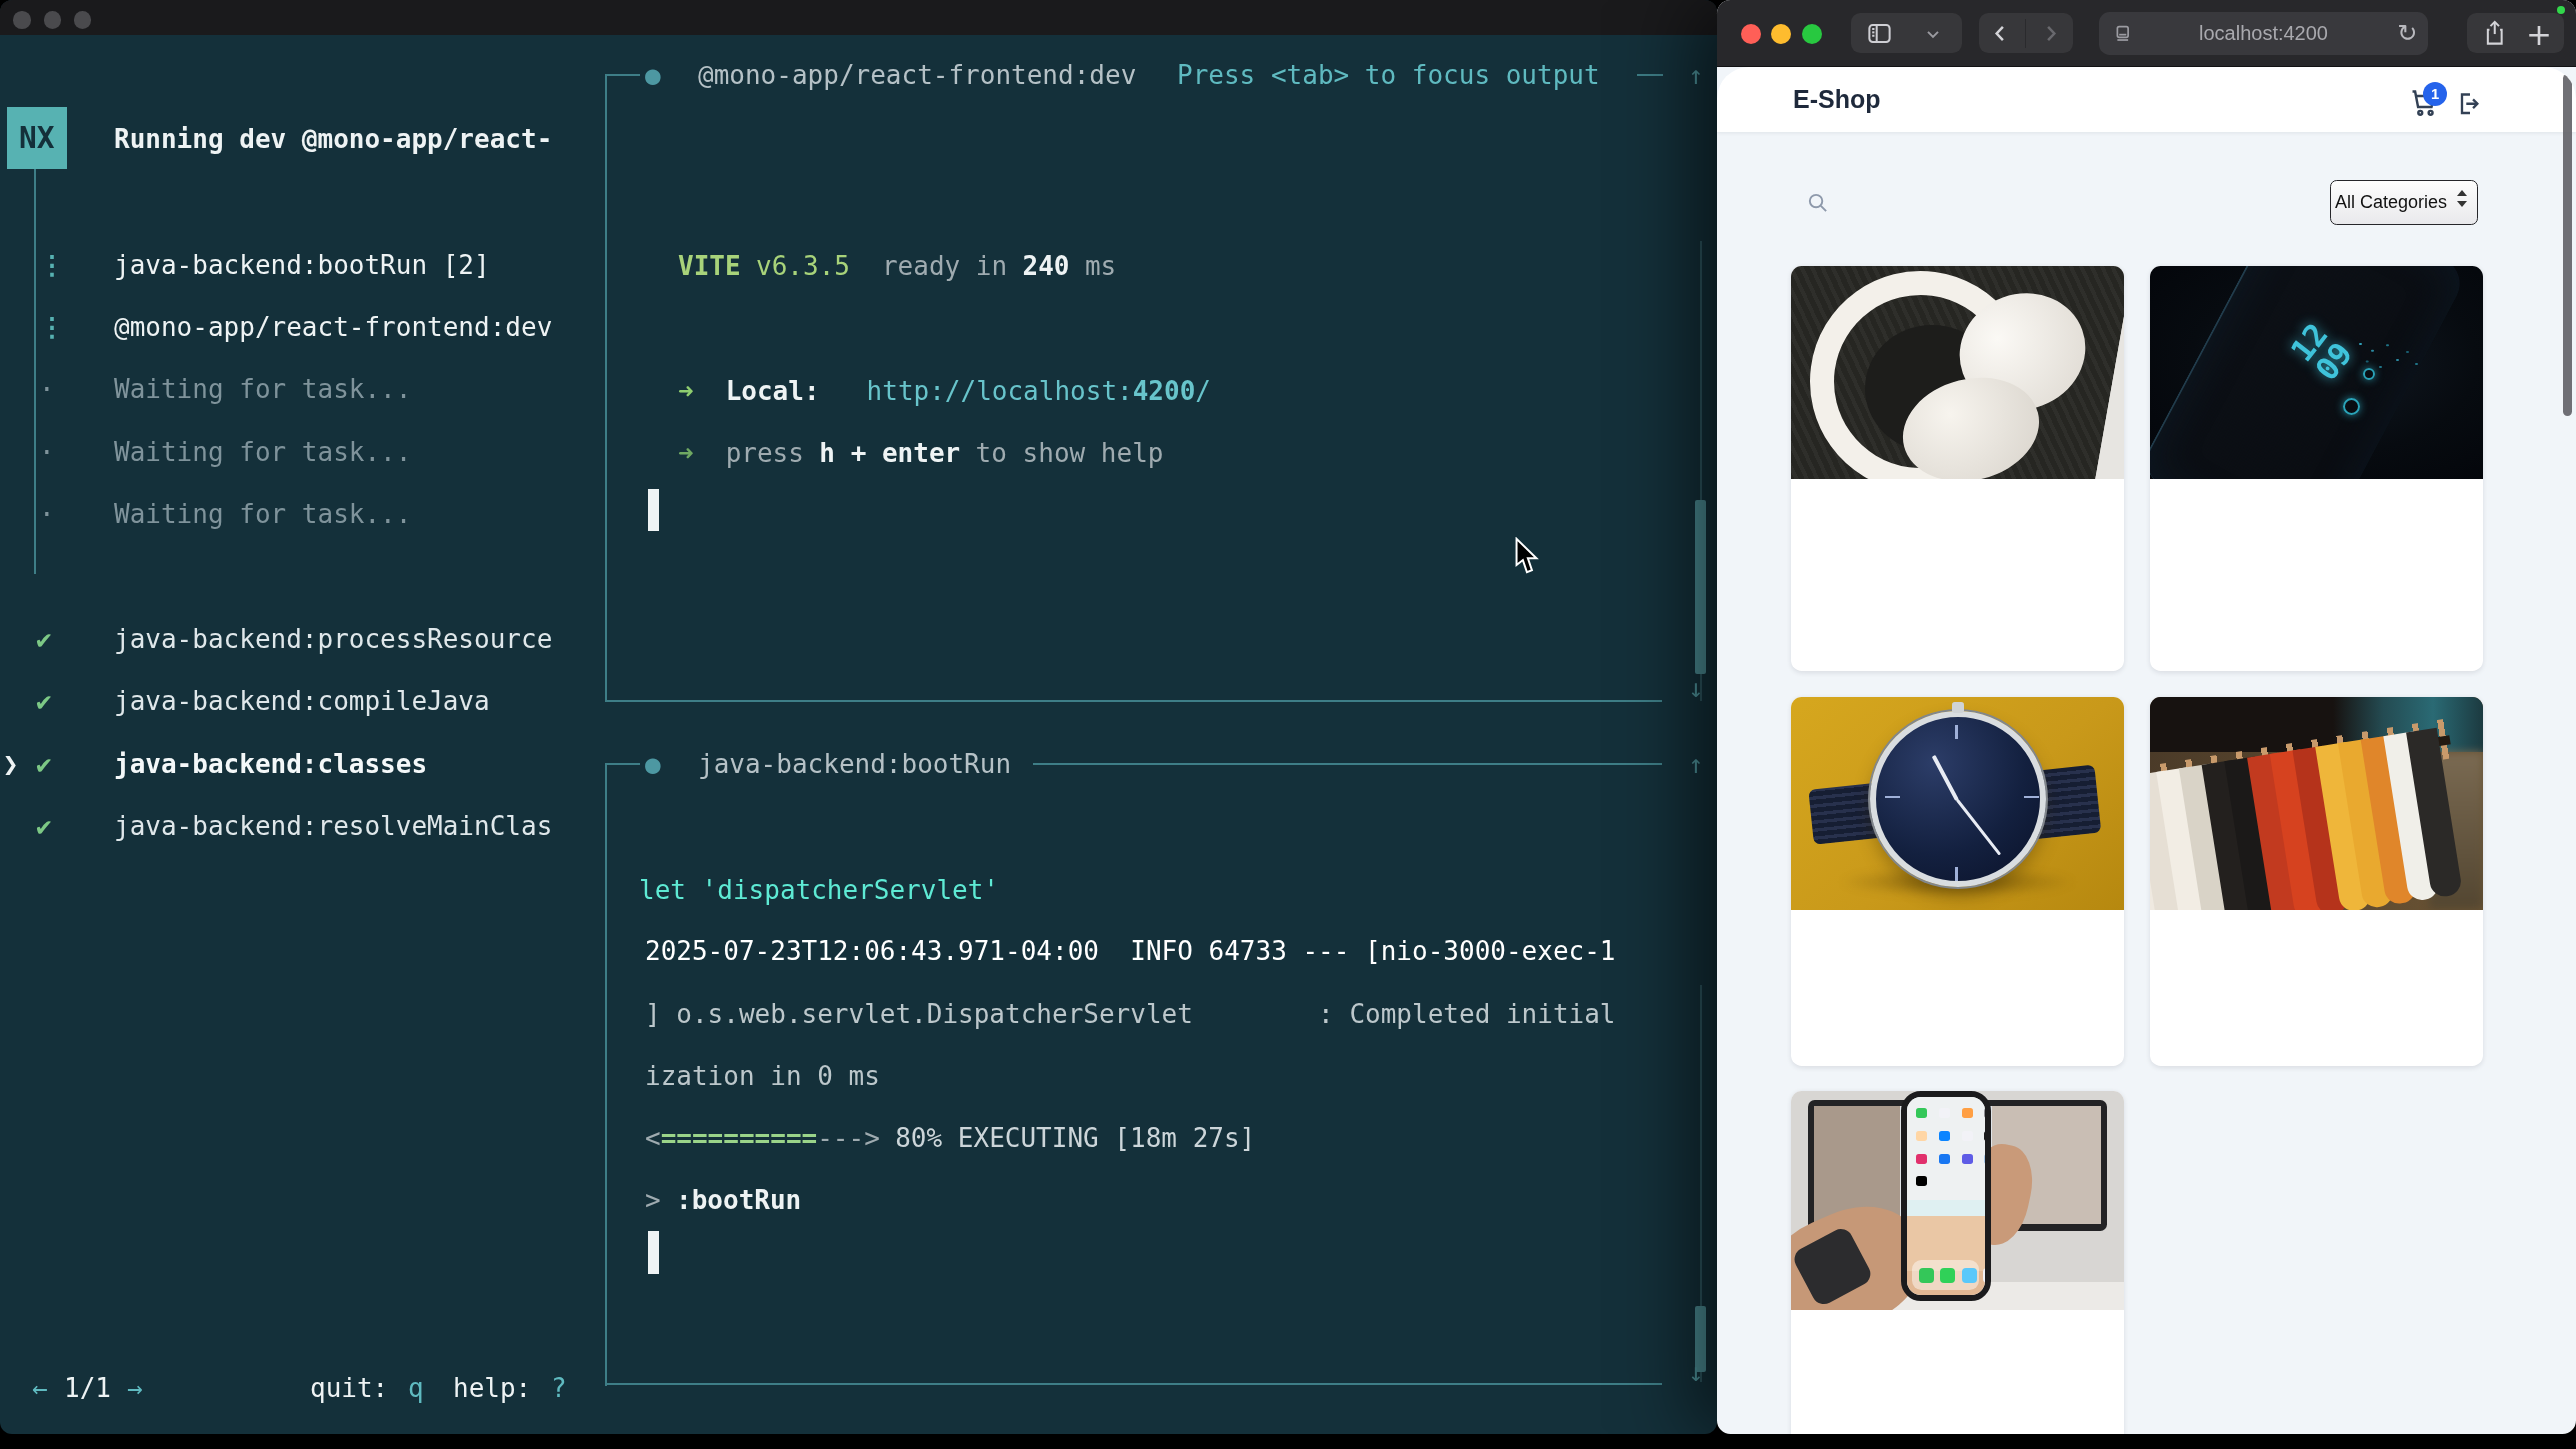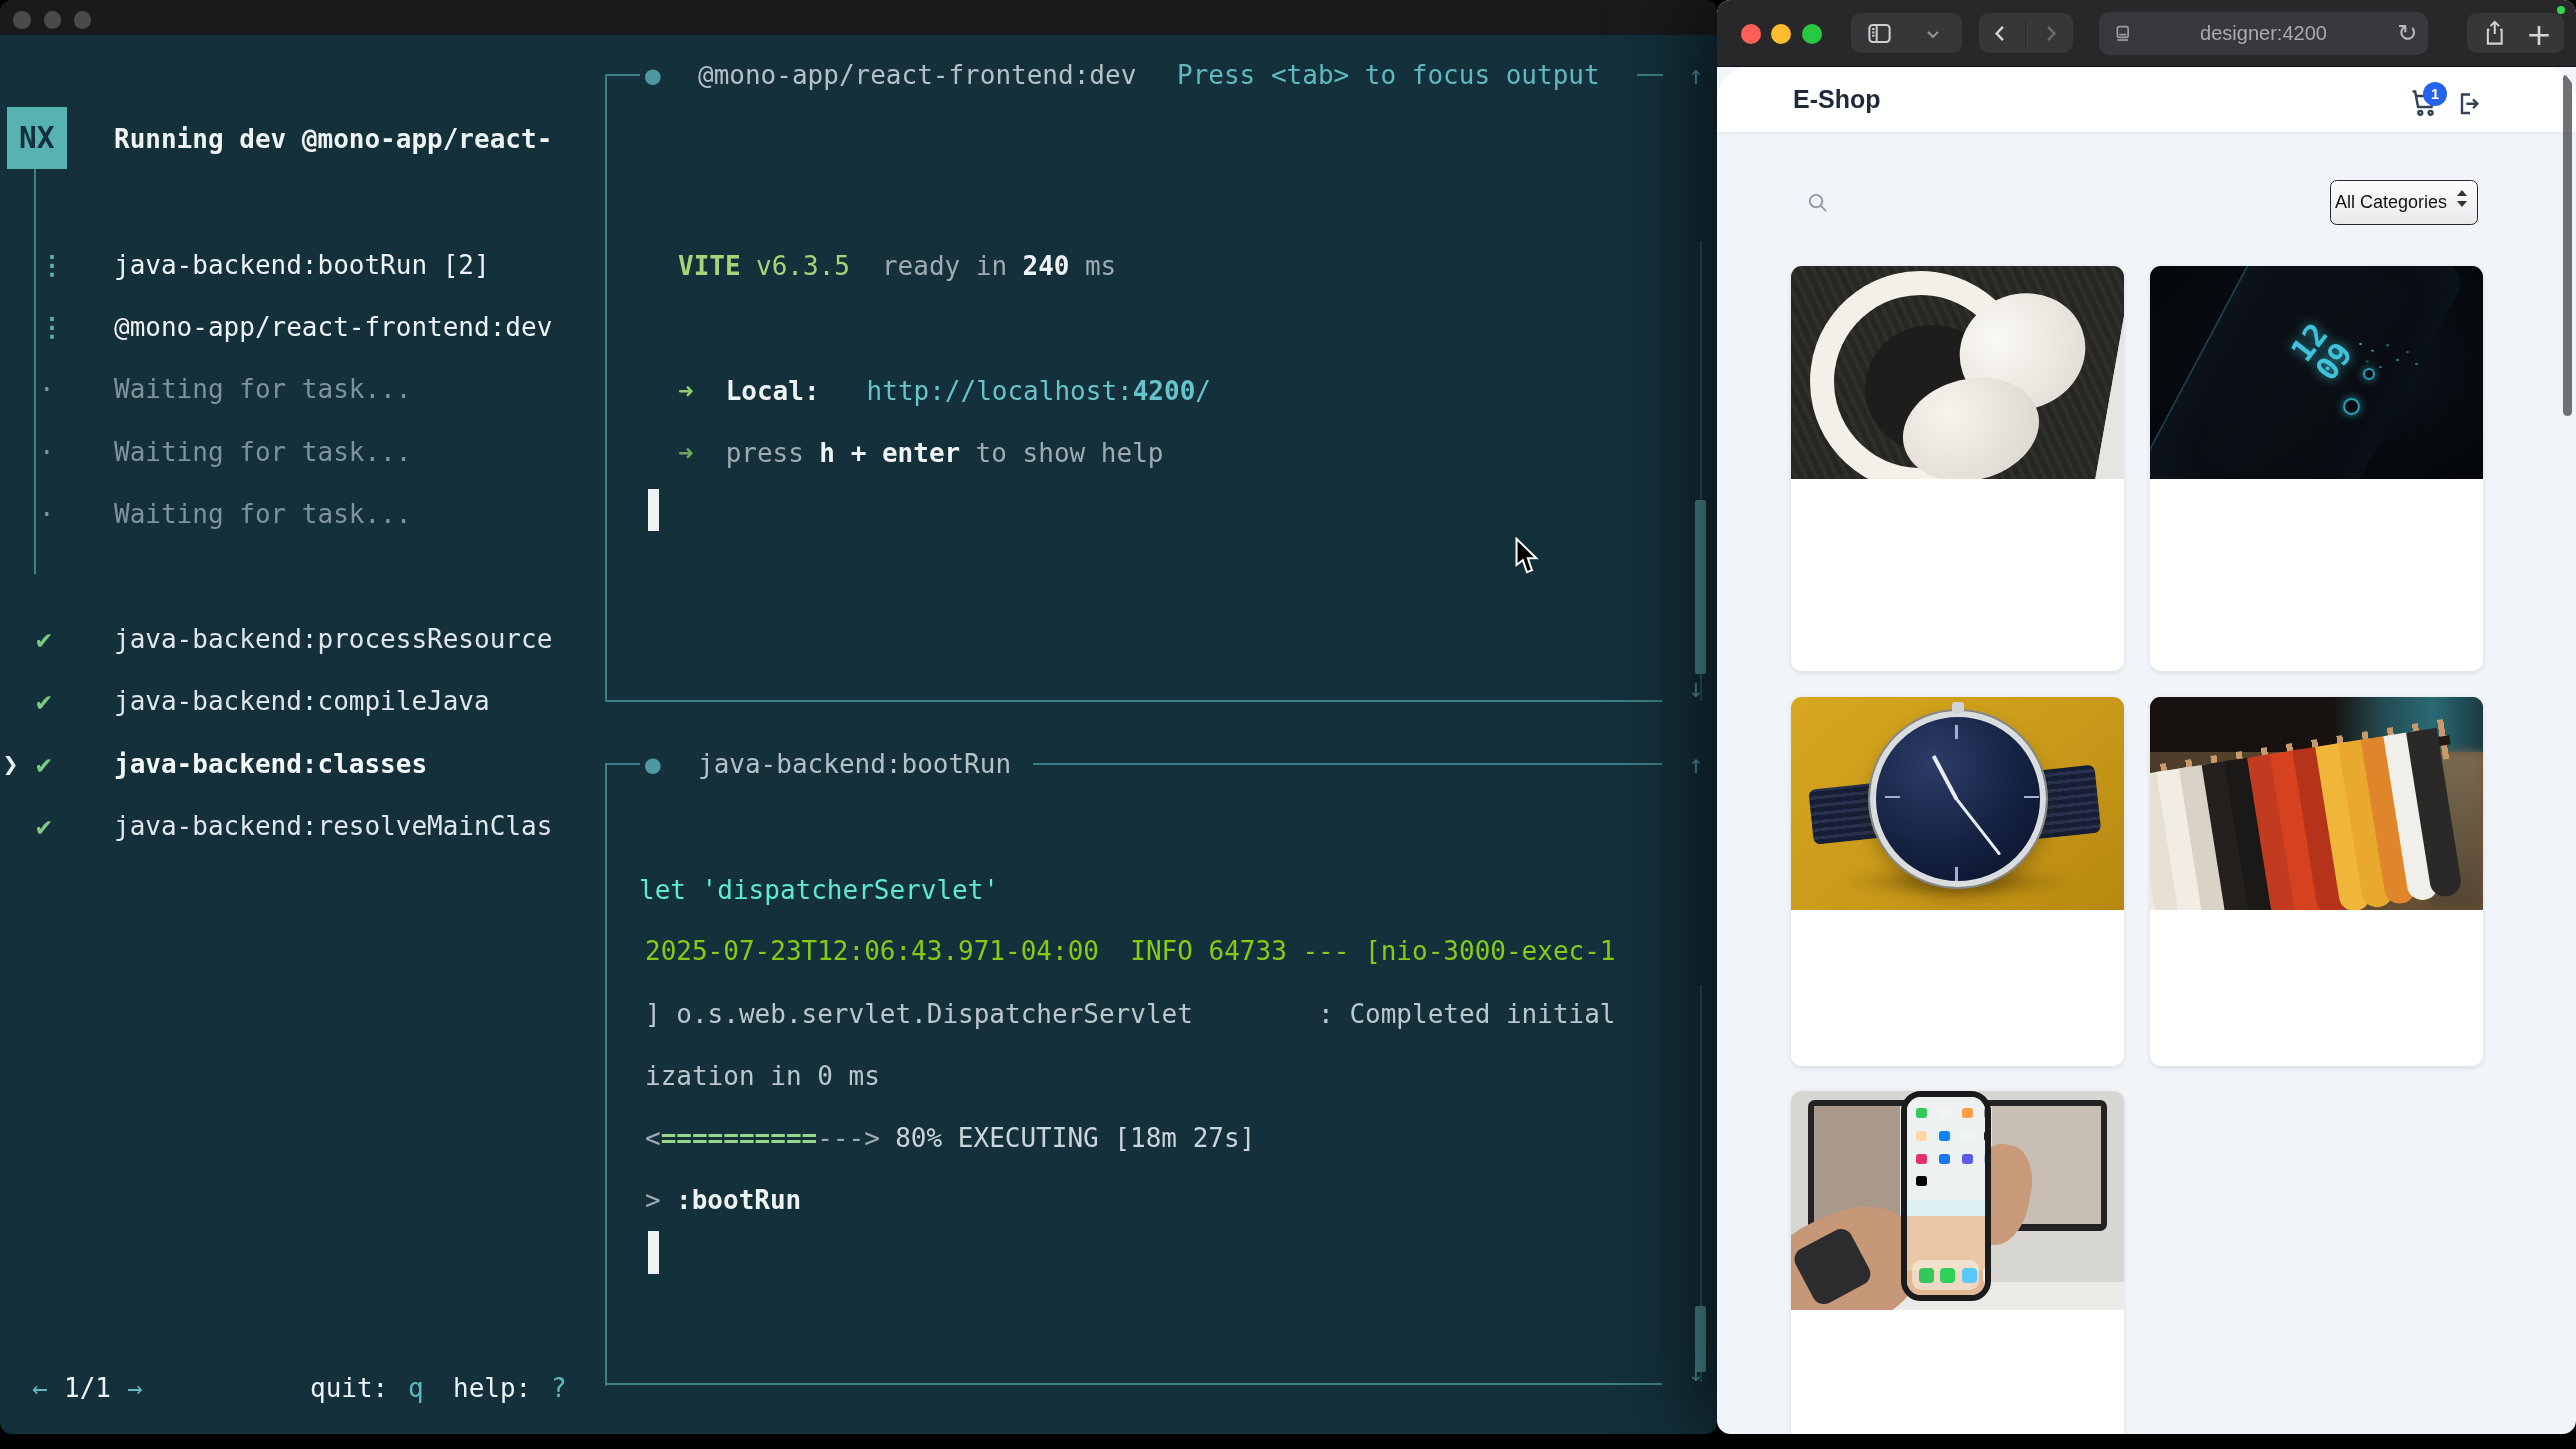--- a/index.html
+++ b/index.html
@@ -224,21 +224,21 @@
   <div class="cursor" style="left:648px;top:489px"></div>
 
   <div class="hline" style="left:605px;top:763px;width:35px;height:2px"></div>
   <div class="vline" style="left:605px;top:763px;width:2px;height:623px"></div>
   <div class="hline" style="left:605px;top:1383px;width:1057px;height:2px"></div>
   <div class="tline" style="left:645px;top:747px;color:#4d98a2">●</div>
   <div class="tline" style="left:698px;top:747px;color:#b5c1c6">java-backend:bootRun</div>
   <div class="hline" style="left:1033px;top:763px;width:629px;height:2px"></div>
 
   <div class="tline" style="left:639px;top:873px;color:#5eead4">let 'dispatcherServlet'</div>
-  <div class="tline" style="left:645px;top:934px;color:#84cc16">2025-07-23T12:06:43.971-04:00  INFO 64733 --- [nio-3000-exec-1</div>
+  <div class="tline" style="left:645px;top:934px;color:#ffffff">2025-07-23T12:06:43.971-04:00  INFO 64733 --- [nio-3000-exec-1</div>
   <div class="tline" style="left:645px;top:997px;color:#bcc7cb">] o.s.web.servlet.DispatcherServlet        : Completed initial</div>
   <div class="tline" style="left:645px;top:1059px;color:#bcc7cb">ization in 0 ms</div>
 
   <div class="tline" style="left:645px;top:1121px"><span style="color:#9fabb0">&lt;</span><span class="bold" style="color:#9ad489">==========</span><span style="color:#9fabb0">---&gt;</span><span class="ml1" style="color:#ccd5d9">80% EXECUTING [18m 27s]</span></div>
 
   <div class="tline" style="left:645px;top:1183px"><span style="color:#9fabb0">&gt;</span><span class="ml1 bold" style="color:#eef3f4">:bootRun</span></div>
 
   <div class="cursor" style="left:648px;top:1231px;height:43px"></div>
 
   <div class="scroll-arrow" style="left:1688px;top:58px">↑</div>
@@ -283,21 +283,21 @@
         <polyline points="9.5,5 16,12 9.5,19"></polyline>
       </svg>
     </div>
 
     <div class="addr">
       <svg width="21.5" height="21.5" style="position:absolute;left:13.4px;top:10.7px" viewBox="0 0 24 24" fill="none" stroke="#9c9ca2" stroke-width="1.9">
         <rect x="6" y="4" width="12" height="12" rx="2"></rect>
           <line x1="6" y1="19" x2="18" y2="19"></line>
           <line x1="8" y1="13" x2="16" y2="13"></line>
       </svg>
-      <div class="addr-url">designer:4200</div>
+      <div class="addr-url">localhost:4200</div>
       <div style="position:absolute;right:10.7px;top:0;font:24px/43px 'DejaVu Sans', sans-serif;color:#b9b9be">↻</div>
     </div>
 
     <div class="tool-group" style="left:750px;width:97px">
       <svg width="25.5" height="28" style="position:absolute;left:14.8px;top:6px" viewBox="0 0 24 26" fill="none" stroke="#d4d4d8" stroke-width="1.9">
         <path d="M12 3v11"></path>
           <polyline points="8,6.5 12,2.5 16,6.5"></polyline>
           <path d="M7 10H5.5v13h13V10H17"></path>
       </svg>
       <div style="position:absolute;left:59px;top:1.3px;font:31px/38px 'DejaVu Sans', sans-serif;color:#d4d4d8">+</div>

